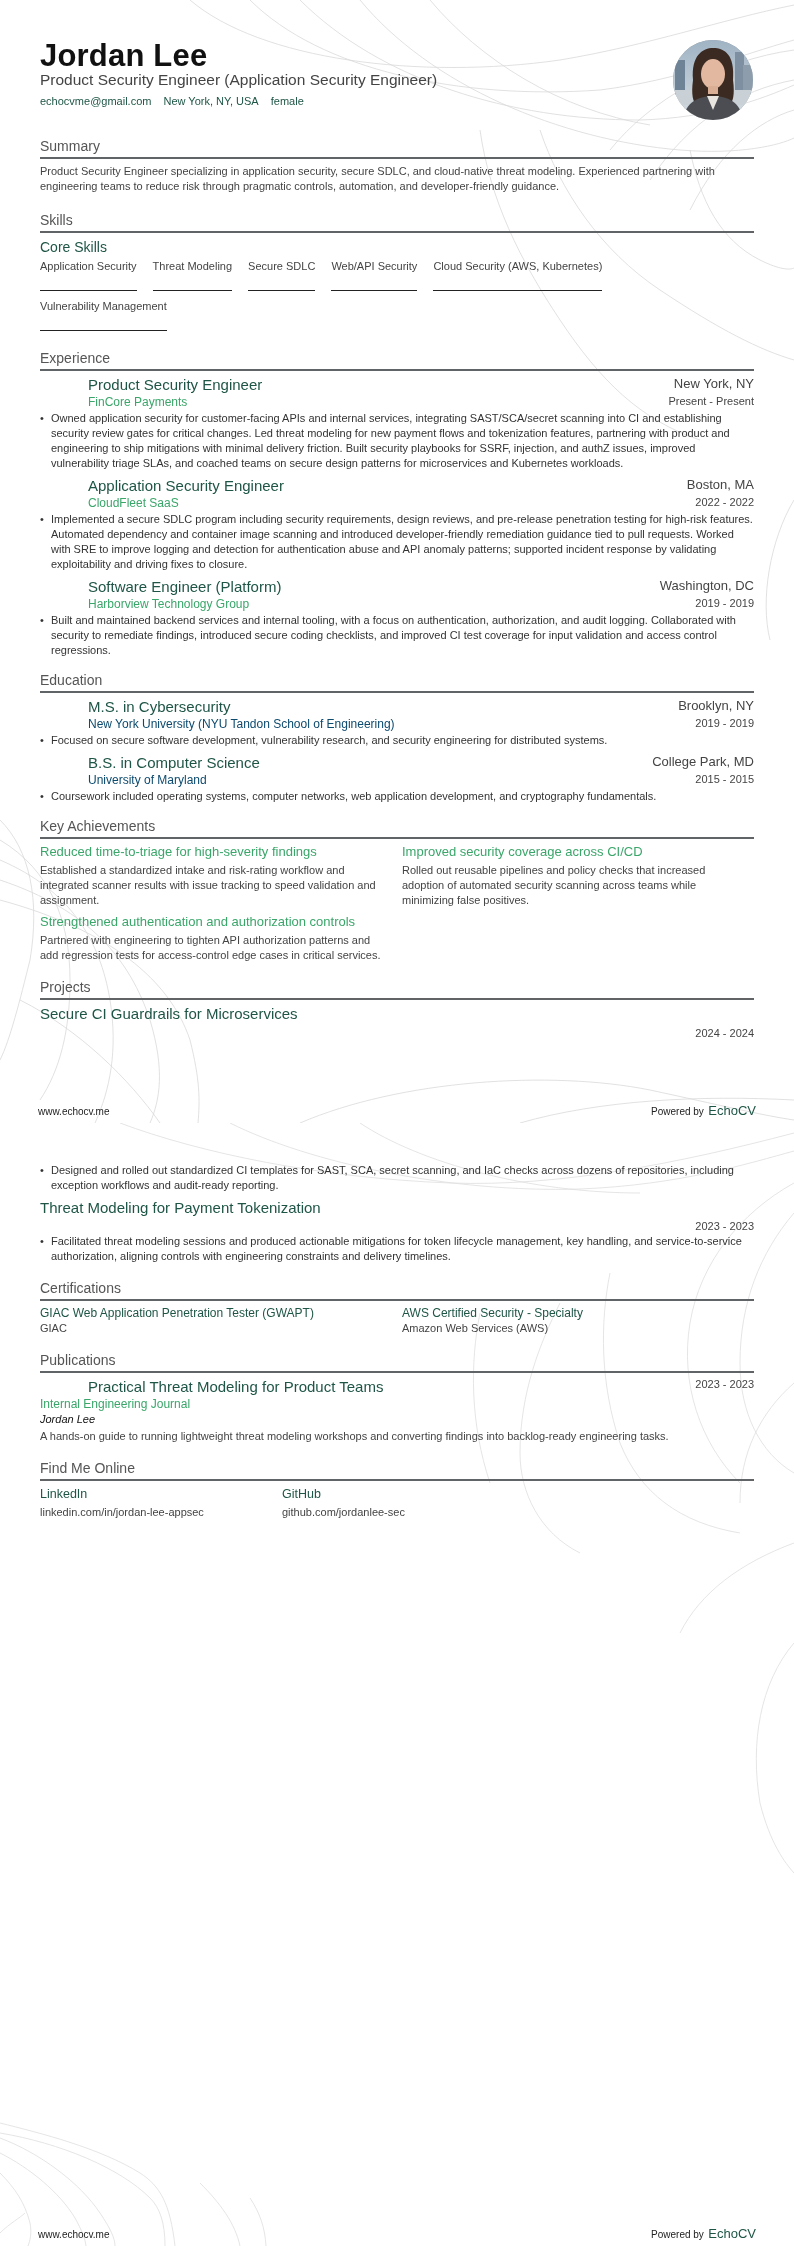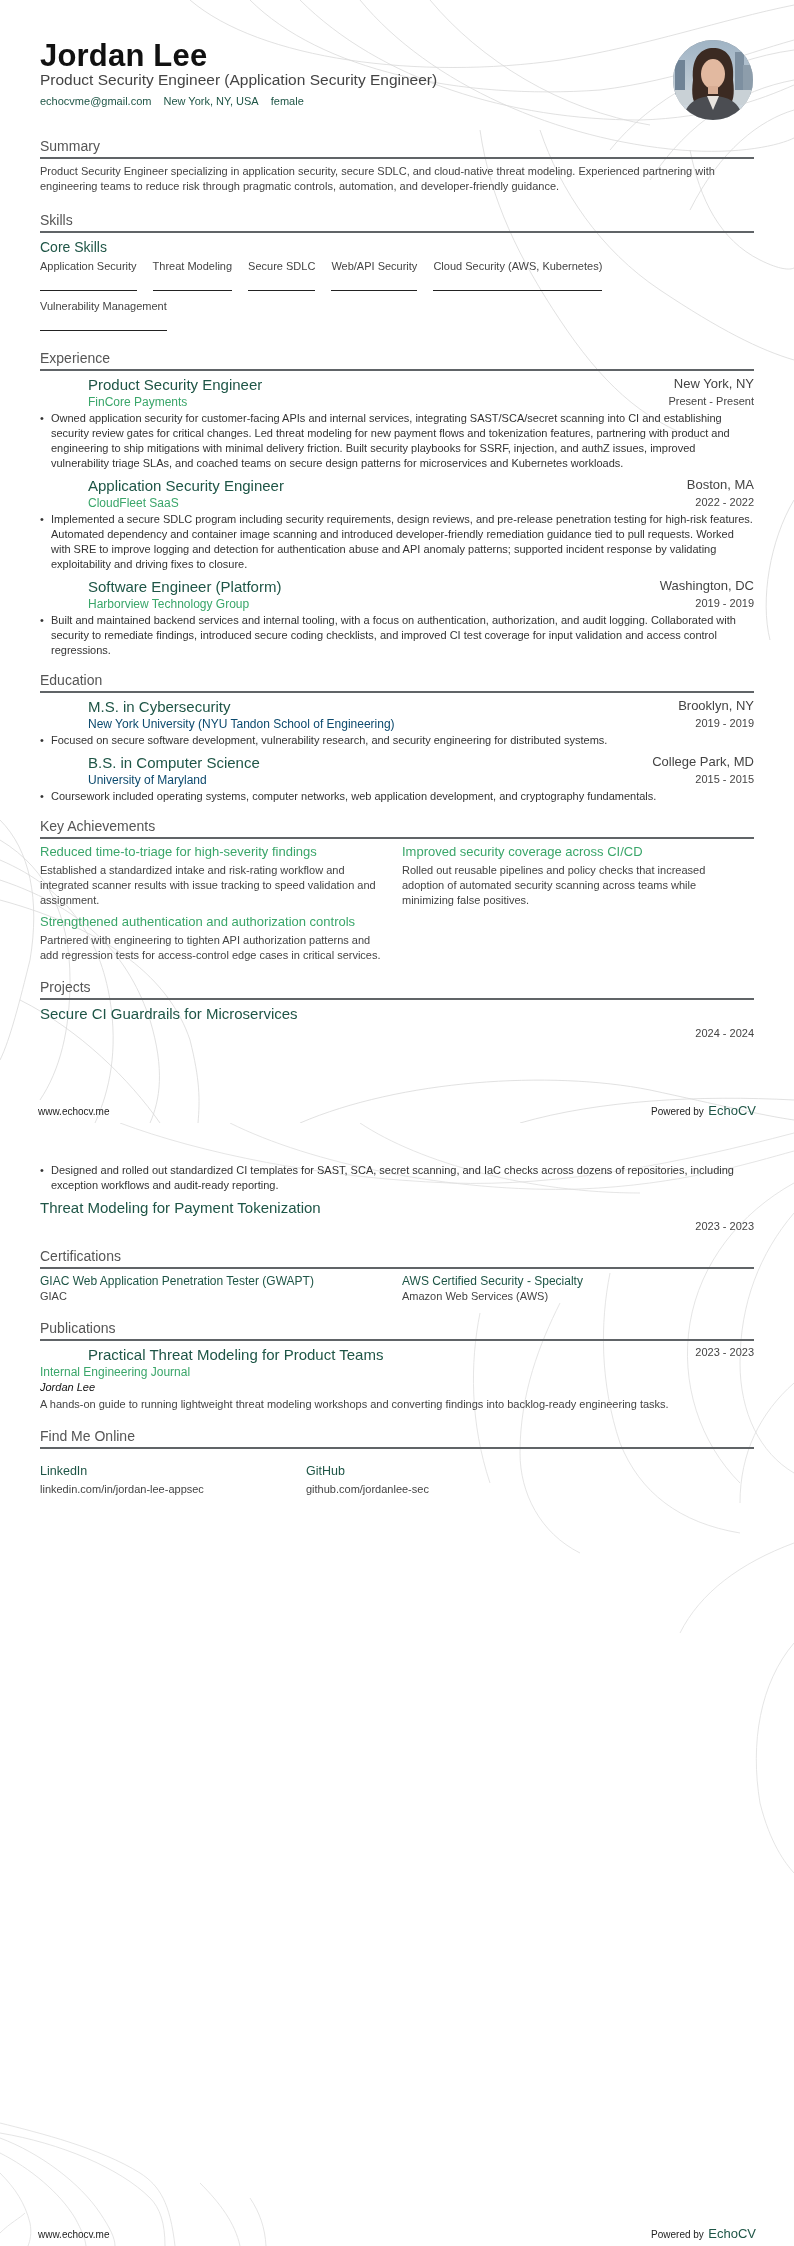--- a/index.html
+++ b/index.html
@@ -272,20 +272,23 @@
 
     <div class="section" style="margin-top:0;">
       <ul class="bullets" style="margin-top:0;">
         <li>Designed and rolled out standardized CI templates for SAST, SCA, secret scanning, and IaC checks across dozens of repositories, including exception workflows and audit-ready reporting.</li>
       </ul>
       <div class="entry" style="margin-top:6px;">
         <div class="entry-title">Threat Modeling for Payment Tokenization</div>
         <div class="row" style="justify-content:flex-end; margin-top:4px;">
           <span class="entry-date">2023 - 2023</span>
         </div>
+        <ul class="bullets" style="margin-top:2px;">
+          <li>Facilitated threat modeling sessions and produced actionable mitigations for token lifecycle management, key handling, and service-to-service authorization, aligning controls with engineering constraints and delivery timelines.</li>
+        </ul>
       </div>
     </div>
 
     <div class="section" style="margin-top:16px;">
       <div class="section-title">Certifications</div>
       <div class="grid2" style="margin-top:4px;">
         <div>
           <div class="cert-name">GIAC Web Application Penetration Tester (GWAPT)</div>
           <div class="cert-issuer">GIAC</div>
         </div>
@@ -304,21 +307,21 @@
           <span class="entry-date">2023 - 2023</span>
         </div>
         <div class="entry-org" style="margin-top:2px;">Internal Engineering Journal</div>
         <div class="pub-authors">Jordan Lee</div>
         <div class="para">A hands-on guide to running lightweight threat modeling workshops and converting findings into backlog-ready engineering tasks.</div>
       </div>
     </div>
 
     <div class="section" style="margin-top:16px;">
       <div class="section-title">Find Me Online</div>
-      <div style="display:flex; margin-top:15px;gap:24px;">
+      <div style="display:flex; margin-top:6px;">
         <div style="width:242px;">
           <div class="link-label">LinkedIn</div>
           <div class="link-url">linkedin.com/in/jordan-lee-appsec</div>
         </div>
         <div>
           <div class="link-label">GitHub</div>
           <div class="link-url">github.com/jordanlee-sec</div>
         </div>
       </div>
     </div>

